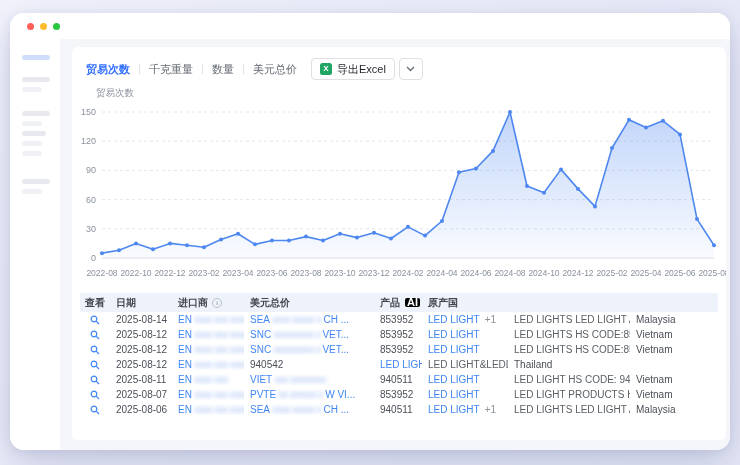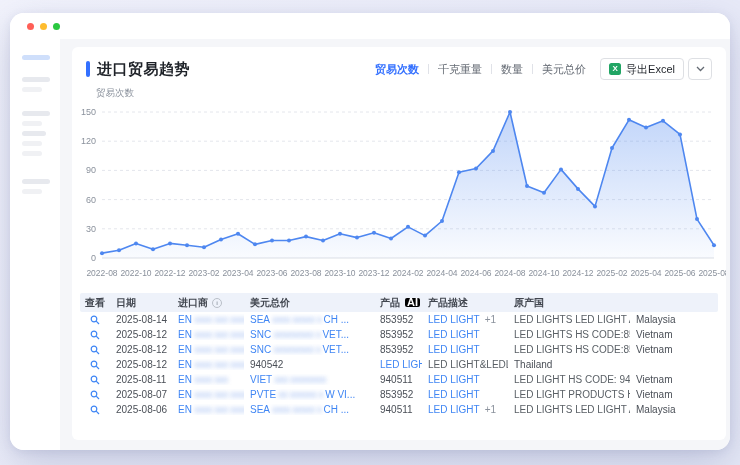--- a/index.html
+++ b/index.html
@@ -83,24 +83,20 @@
       <div class="sk g2" style="width:20px;margin-top:5px;"></div>
       <div class="sk g2" style="width:20px;margin-top:5px;"></div>
       <div class="sk g1" style="width:28px;margin-top:23px;"></div>
       <div class="sk g2" style="width:20px;margin-top:5px;"></div>
     </div>
 
     <div class="main">
       <div class="card">
 
         <div class="card-header">
-          <div class="title-wrap">
-            <span class="title-bar"></span>
-            <span class="panel-title">进口贸易趋势</span>
-          </div>
           <div class="controls">
             <div class="tabs">
               <span class="tab active">贸易次数</span>
               <span class="tab-div"></span>
               <span class="tab">千克重量</span>
               <span class="tab-div"></span>
               <span class="tab">数量</span>
               <span class="tab-div"></span>
               <span class="tab">美元总价</span>
             </div>
@@ -214,23 +210,20 @@
               </div>
             <div class="cell">
                 <span>美元总价</span>
               </div>
             <div class="cell">
                 <span>产品</span>
                 <span class="ai-badge">AI</span>
                 <span class="info-ic"></span>
               </div>
             <div class="cell">
-                <span>产品描述</span>
-              </div>
-            <div class="cell">
                 <span>原产国</span>
               </div>
           </div>
           <div id="table-rows">
   <div class="trow tr">
     <div class="cell center">
       <svg class="mag" width="10" height="10" viewBox="0 0 10 10">
         <circle cx="4" cy="4" r="2.8" fill="none" stroke="#3f86f5" stroke-width="1.2"></circle>
         <line x1="6.2" y1="6.2" x2="9" y2="9" stroke="#3f86f5" stroke-width="1.2"></line>
       </svg>

